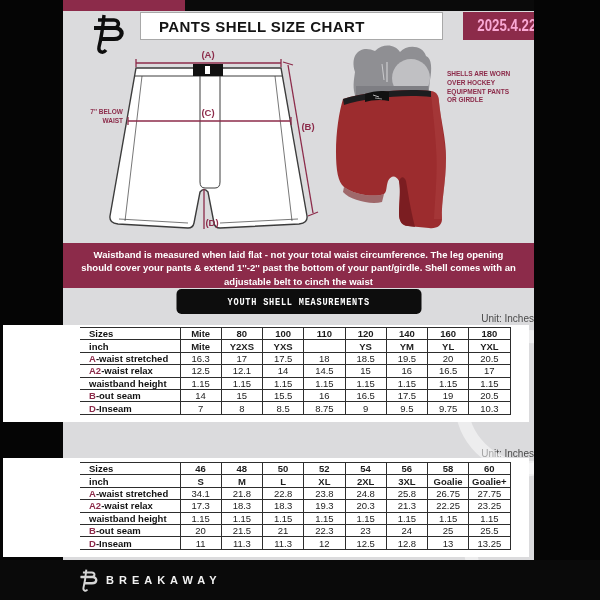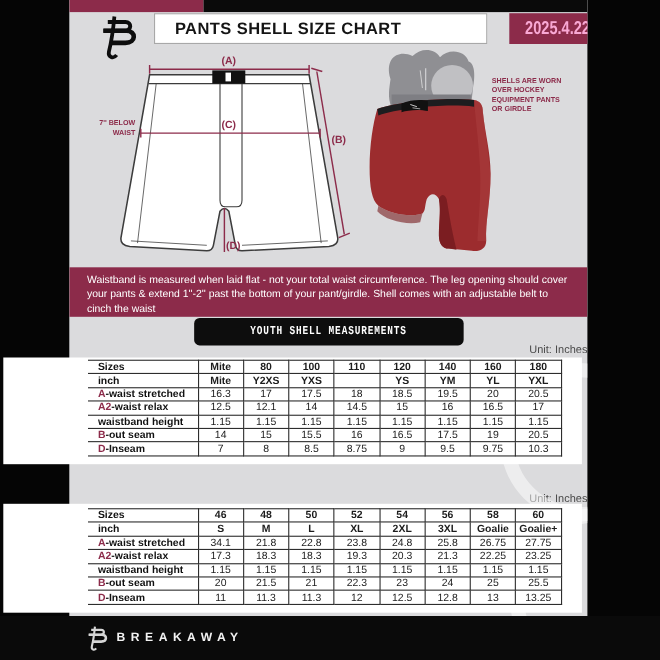--- a/index.html
+++ b/index.html
@@ -33,22 +33,22 @@
   
   .diagram { position:absolute; left:22px; top:48px; width:235px; height:190px; }
   .photo   { position:absolute; left:272px; top:42px; width:135px; height:193px; }
   .photo-note {
     position:absolute; left:384px; top:70px; width:66px;
     font-size:6.5px; font-weight:bold; line-height:1.35; color:#8C2B4A;
   }
   
   .info-banner {
     position:absolute; left:0; top:243px; width:471px; height:45px; box-sizing:border-box;
-    background:#8C2B4A; color:#fff; text-align:left;
-    font-size:9.5px; font-weight:normal; line-height:1.42; padding:5px 16px 0 16px;
+    background:#8C2B4A; color:#fff; text-align:center;
+    font-size:9.5px; font-weight:bold; line-height:1.42; padding:5px 16px 0 16px;
   }
   
   .section-banner {
     position:absolute; left:50%; transform:translateX(-50%);
     width:245px; height:25px; background:#0d0d0d; border-radius:5px;
     display:flex; align-items:center; justify-content:center;
     color:#fff; font-size:11px; font-weight:bold; letter-spacing:1px;font-family:Liberation Mono, monospace;
   }
   .youth-banner { top:289px; }
   .adult-banner { top:423px; }

